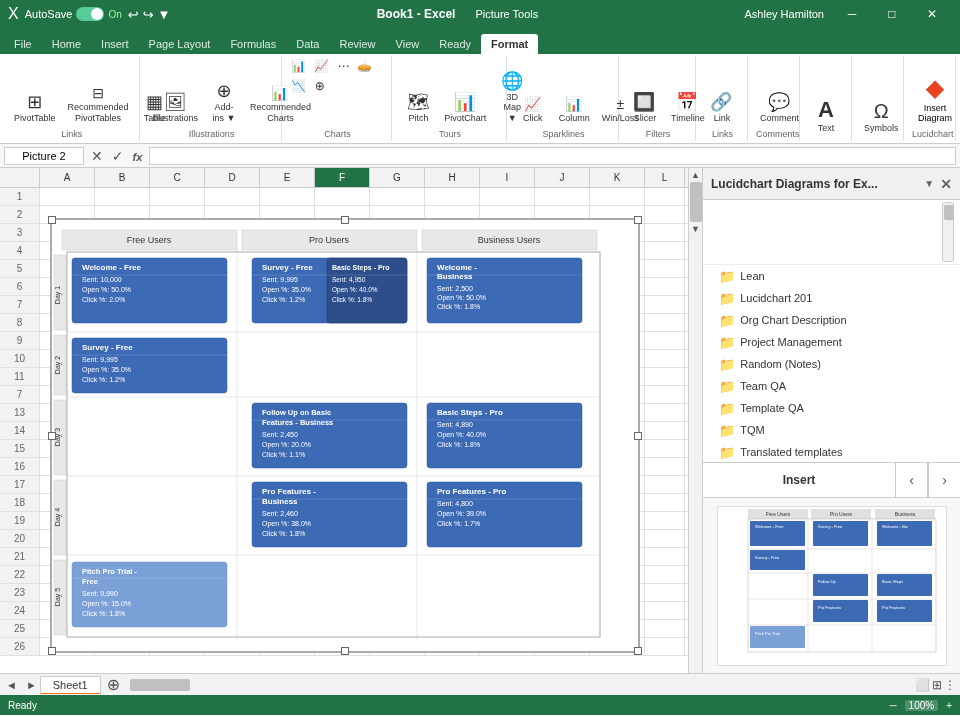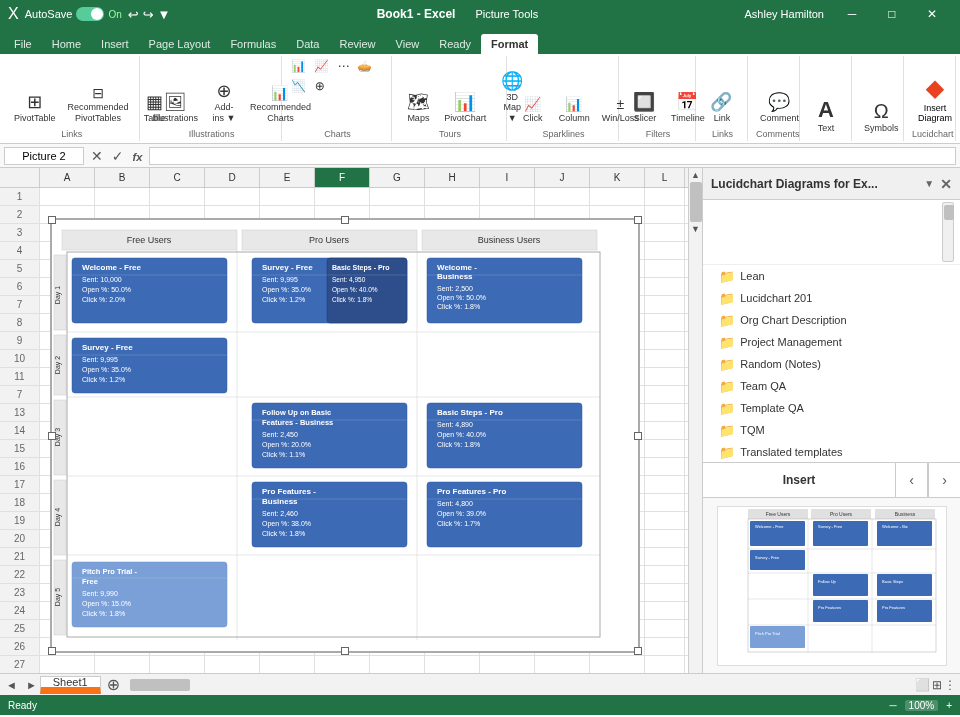--- a/index.html
+++ b/index.html
@@ -290,21 +290,21 @@
       padding: 0 12px;
       background: white;
       border: 1px solid #ccc;
       border-bottom: none;
       font-size: 11px;
       cursor: pointer;
       display: flex;
       align-items: center;
       color: #333;
     }
-    .sheet-tab.active { background: white; border-bottom: 7px solid #f97316; font-weight: 500; }
+    .sheet-tab.active { background: white; border-bottom: 1px solid #f97316; font-weight: 500; }
 
     
     #status-bar {
       height: 20px;
       background: #217346;
       display: flex;
       align-items: center;
       padding: 0 8px;
       color: white;
       font-size: 10px;
@@ -449,21 +449,21 @@
         <span style="font-size:12px;">⊕</span>
       </div>
     </div>
     <div class="rgroup-label">Charts</div>
   </div>
 
   <div class="rgroup">
     <div class="rgroup-items">
       <div class="rbtn">
         <span class="icon">🗺</span>
-        <span class="rbtn-label">Maps</span>
+        <span class="rbtn-label">Pitch</span>
       </div>
       <div class="rbtn">
         <span class="icon">📊</span>
         <span class="rbtn-label">PivotChart</span>
       </div>
       <div class="rbtn">
         <span class="icon">🌐</span>
         <span class="rbtn-label">3D<br>Map ▼</span>
       </div>
     </div>
@@ -996,36 +996,20 @@
             <div class="grid-cell" style="width: 55px; min-width: 55px;"></div>
             <div class="grid-cell" style="width: 55px; min-width: 55px;"></div>
             <div class="grid-cell" style="width: 55px; min-width: 55px;"></div>
             <div class="grid-cell" style="width: 55px; min-width: 55px;"></div>
             <div class="grid-cell" style="width: 55px; min-width: 55px;"></div>
             <div class="grid-cell" style="width: 55px; min-width: 55px;"></div>
             <div class="grid-cell" style="width: 55px; min-width: 55px;"></div>
             <div class="grid-cell" style="width: 40px; min-width: 40px;"></div>
             <div class="grid-cell" style="width: 35px; min-width: 35px;"></div>
           </div>
-          <div class="grid-row">
-            <div class="row-num">27</div>
-            <div class="grid-cell" style="width: 55px; min-width: 55px;"></div>
-            <div class="grid-cell" style="width: 55px; min-width: 55px;"></div>
-            <div class="grid-cell" style="width: 55px; min-width: 55px;"></div>
-            <div class="grid-cell" style="width: 55px; min-width: 55px;"></div>
-            <div class="grid-cell" style="width: 55px; min-width: 55px;"></div>
-            <div class="grid-cell" style="width: 55px; min-width: 55px;"></div>
-            <div class="grid-cell" style="width: 55px; min-width: 55px;"></div>
-            <div class="grid-cell" style="width: 55px; min-width: 55px;"></div>
-            <div class="grid-cell" style="width: 55px; min-width: 55px;"></div>
-            <div class="grid-cell" style="width: 55px; min-width: 55px;"></div>
-            <div class="grid-cell" style="width: 55px; min-width: 55px;"></div>
-            <div class="grid-cell" style="width: 40px; min-width: 40px;"></div>
-            <div class="grid-cell" style="width: 35px; min-width: 35px;"></div>
-          </div>
         </div>
 
       <div id="chart-area" style="position:absolute; top:30px; left:50px; width:590px; height:435px; border:2px solid #aaa; background:white;">
         
         <div style="position:absolute;top:-4px;left:-4px;width:8px;height:8px;background:white;border:1px solid #666;z-index:10;"></div>
         <div style="position:absolute;top:-4px;left:50%;width:8px;height:8px;background:white;border:1px solid #666;z-index:10;transform:translateX(-50%);"></div>
         <div style="position:absolute;top:-4px;right:-4px;width:8px;height:8px;background:white;border:1px solid #666;z-index:10;"></div>
         <div style="position:absolute;top:50%;left:-4px;width:8px;height:8px;background:white;border:1px solid #666;z-index:10;transform:translateY(-50%);"></div>
         <div style="position:absolute;top:50%;right:-4px;width:8px;height:8px;background:white;border:1px solid #666;z-index:10;transform:translateY(-50%);"></div>
         <div style="position:absolute;bottom:-4px;left:-4px;width:8px;height:8px;background:white;border:1px solid #666;z-index:10;"></div>

